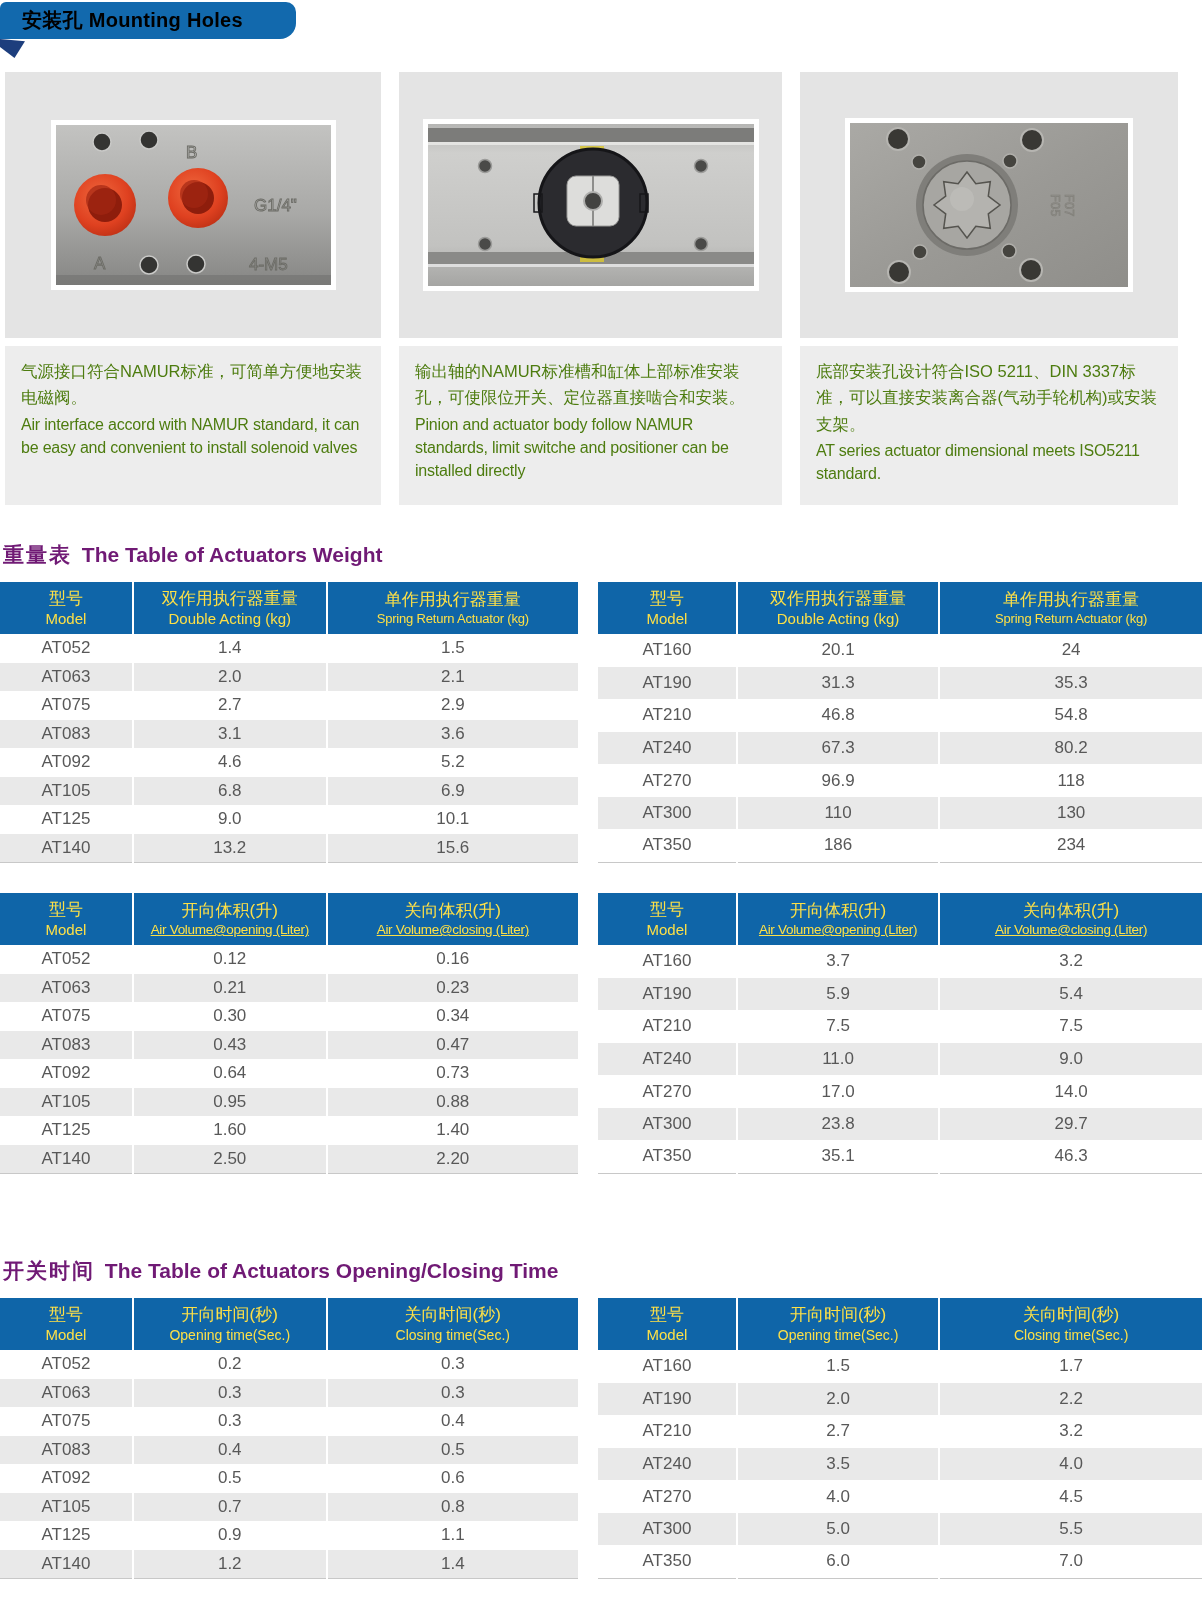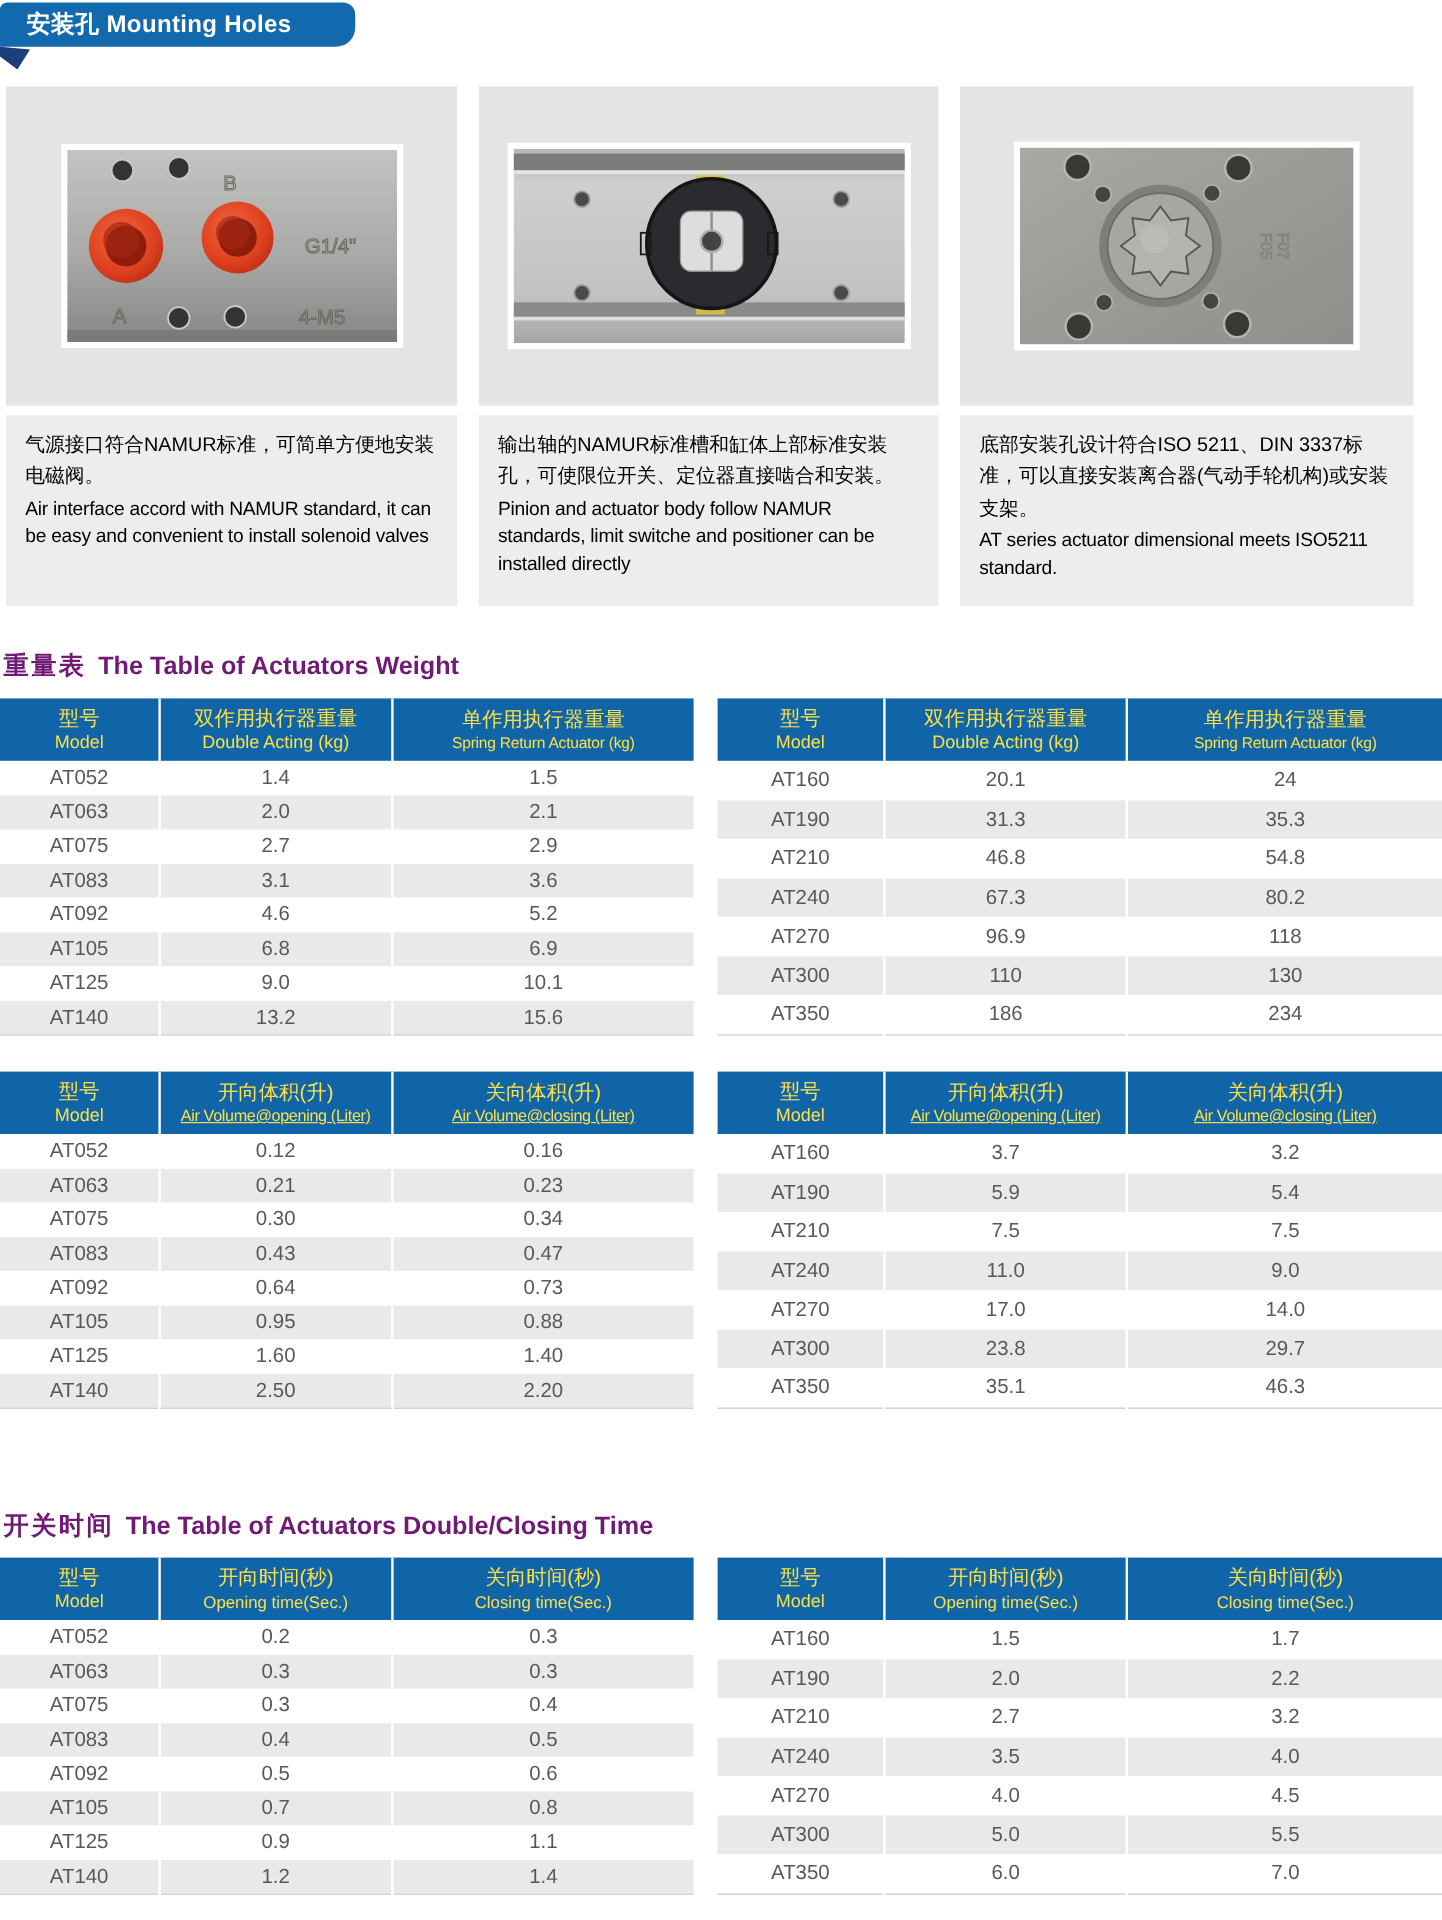--- a/index.html
+++ b/index.html
@@ -2,32 +2,32 @@
 <html><head>
 <meta charset="utf-8">
 <style>
   * { margin:0; padding:0; box-sizing:border-box; }
   html,body { background:#fff; }
   body { font-family:"Liberation Sans", sans-serif; }
   .page { position:relative; width:1202px; height:1600px; background:#fff; overflow:hidden; }
 
   
   .banner { position:absolute; top:2px; left:0; width:296px; height:37px;
-    background:#1269ad; color:#ffffff; border-radius:6px 10px 16px 0;
+    background:#1269ad; color:#000000; border-radius:6px 10px 16px 0;
     display:flex; align-items:center; padding-left:22px;
     font-size:20px; font-weight:bold; letter-spacing:0.3px; }
   .banner-fold { position:absolute; top:39px; left:0; width:25px; height:19px;
     background:#1d3e7d; clip-path:polygon(0 0,100% 12%,58% 100%,0 42%); }
 
   
   .features { position:absolute; top:72px; left:5px; width:1173px;
     display:grid; grid-template-columns:376px 383px 378px; column-gap:18px; row-gap:8px; }
   .photo-panel { background:#e4e4e4; height:266px; display:flex; align-items:center; justify-content:center; }
   .photo-frame { background:#fff; padding:5px; line-height:0; }
-  .text-panel { background:#ededed; height:159px; padding:12px 16px 10px 16px; color:#000000; }
+  .text-panel { background:#ededed; height:159px; padding:12px 16px 10px 16px; color:#4d7c0f; }
   .text-panel .cn { font-size:16.5px; line-height:1.6; margin-bottom:2px; }
   .text-panel .en { font-size:16px; line-height:1.45; letter-spacing:-0.2px; }
 
   
   .section { position:absolute; left:0; width:1202px; }
   .sec-0 { top:541px; } .sec-1 { top:893px; } .sec-2 { top:1257px; }
   .sec-title { padding-left:3px; font-size:21px; color:#701a75; margin-bottom:13px; white-space:nowrap; }
   .sec-title .t-cn { letter-spacing:2px; margin-right:4px; }
   .tables-pair { display:flex; gap:20px; }
   table { border-collapse:collapse; table-layout:fixed; }
@@ -428,21 +428,21 @@
               <td class="col3">46.3</td>
             </tr>
           </tbody>
         </table>
     </div>
   </div>
 
   <div class="section sec-2">
     <h2 class="sec-title">
       <span class="t-cn">开关时间</span>
-      <span class="t-en">The Table of Actuators Double/Closing Time</span>
+      <span class="t-en">The Table of Actuators Opening/Closing Time</span>
     </h2>
     <div class="tables-pair">
       <table class="tbl-left">
           <thead>
             <tr>
               <th class="col1">
                 <div class="h-cn">型号</div>
                 <div class="h-en">Model</div>
               </th>
               <th class="col2">

